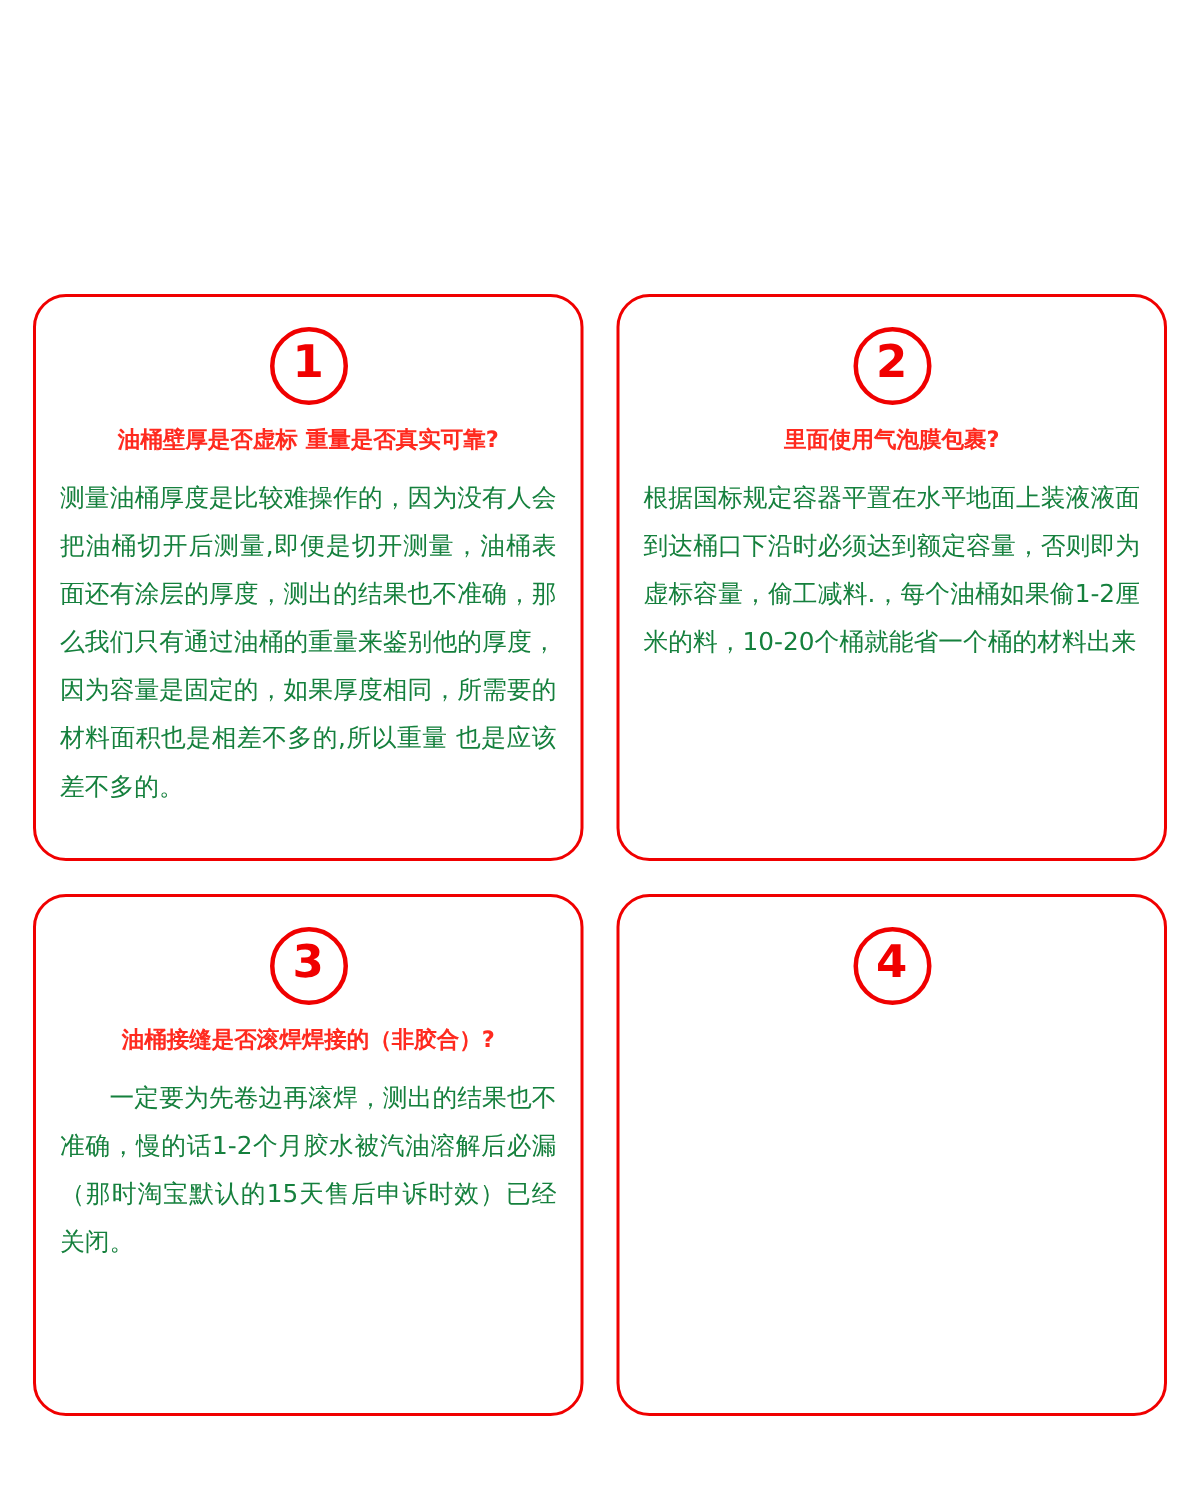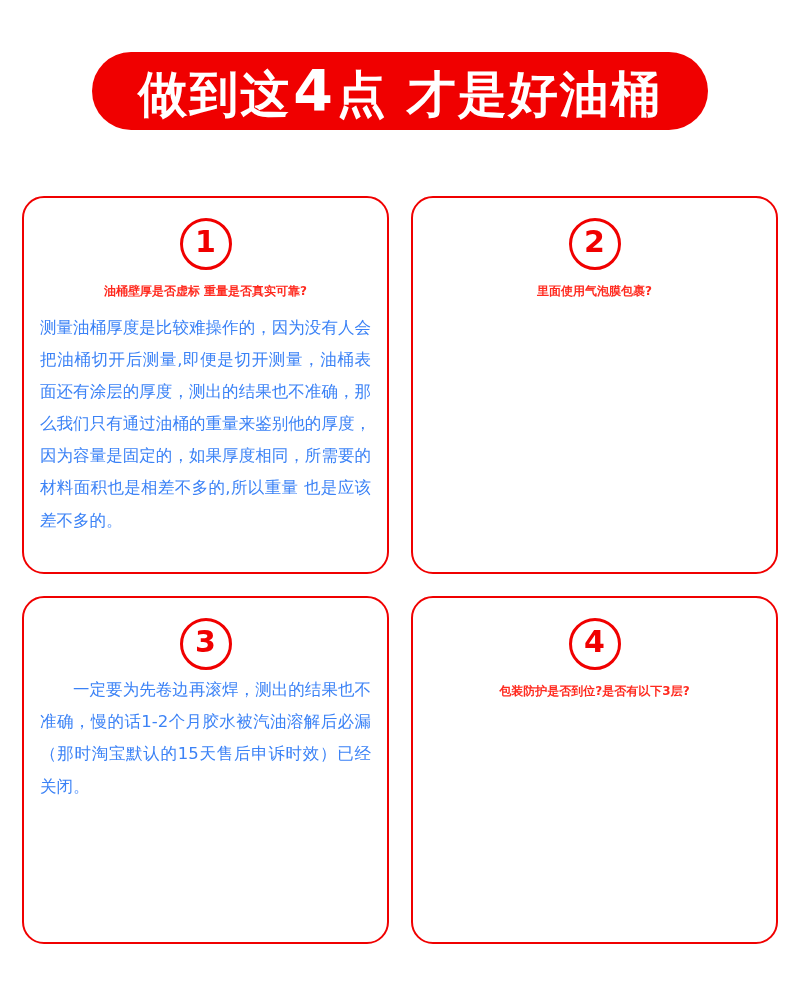--- a/index.html
+++ b/index.html
@@ -85,69 +85,63 @@
     border-radius: 50%;
     color: #f00000;
     font-size: 30px;
     font-weight: bold;
     line-height: 42px;
     text-align: center;
     font-family: "DejaVu Sans", "Liberation Sans", sans-serif;
   }
   .card-heading {
     color: #ff2a1f;
-    font-size: 12px;
+    font-size: 15px;
     font-weight: bold;
     text-align: center;
     margin: 14px 0 12px 0;
     line-height: 1.3;
     font-family: "DejaVu Sans", "Liberation Sans", sans-serif;
   }
   .card-body {
-    color: #3b82f6;
+    color: #15803d;
     font-size: 16.5px;
     line-height: 1.95;
     text-align: justify;
     text-indent: 0;
     font-family: "DejaVu Sans", "Liberation Sans", sans-serif;
   }
   .card-body.indent {
     text-indent: 2em;
   }
 </style>
 </head>
 <body>
 
 <div class="page">
 
-  <div class="banner-wrap">
-    <div class="banner">
-      <div class="banner-title">
-        <span>做到这</span><span class="num">4</span><span>点 才是好油桶</span>
-      </div>
-    </div>
-  </div>
 
   <div class="grid">
 
     <div class="card c1">
       <span class="circle-num">1</span>
       <div class="card-heading">油桶壁厚是否虚标 重量是否真实可靠?</div>
       <div class="card-body">测量油桶厚度是比较难操作的，因为没有人会把油桶切开后测量,即便是切开测量，油桶表面还有涂层的厚度，测出的结果也不准确，那么我们只有通过油桶的重量来鉴别他的厚度，因为容量是固定的，如果厚度相同，所需要的材料面积也是相差不多的,所以重量 也是应该差不多的。</div>
     </div>
 
     <div class="card c2">
       <span class="circle-num">2</span>
       <div class="card-heading">里面使用气泡膜包裹?</div>
+      <div class="card-body">根据国标规定容器平置在水平地面上装液液面到达桶口下沿时必须达到额定容量，否则即为虚标容量，偷工减料.，每个油桶如果偷1-2厘米的料，10-20个桶就能省一个桶的材料出来</div>
     </div>
 
     <div class="card c3">
       <span class="circle-num">3</span>
+      <div class="card-heading">油桶接缝是否滚焊焊接的（非胶合）?</div>
       <div class="card-body indent">一定要为先卷边再滚焊，测出的结果也不准确，慢的话1-2个月胶水被汽油溶解后必漏（那时淘宝默认的15天售后申诉时效）已经关闭。</div>
     </div>
 
     <div class="card c4">
       <span class="circle-num">4</span>
-      <div class="card-heading">包装防护是否到位?是否有以下3层?</div>
     </div>
 
   </div>
 </div>
 
 </body></html>

